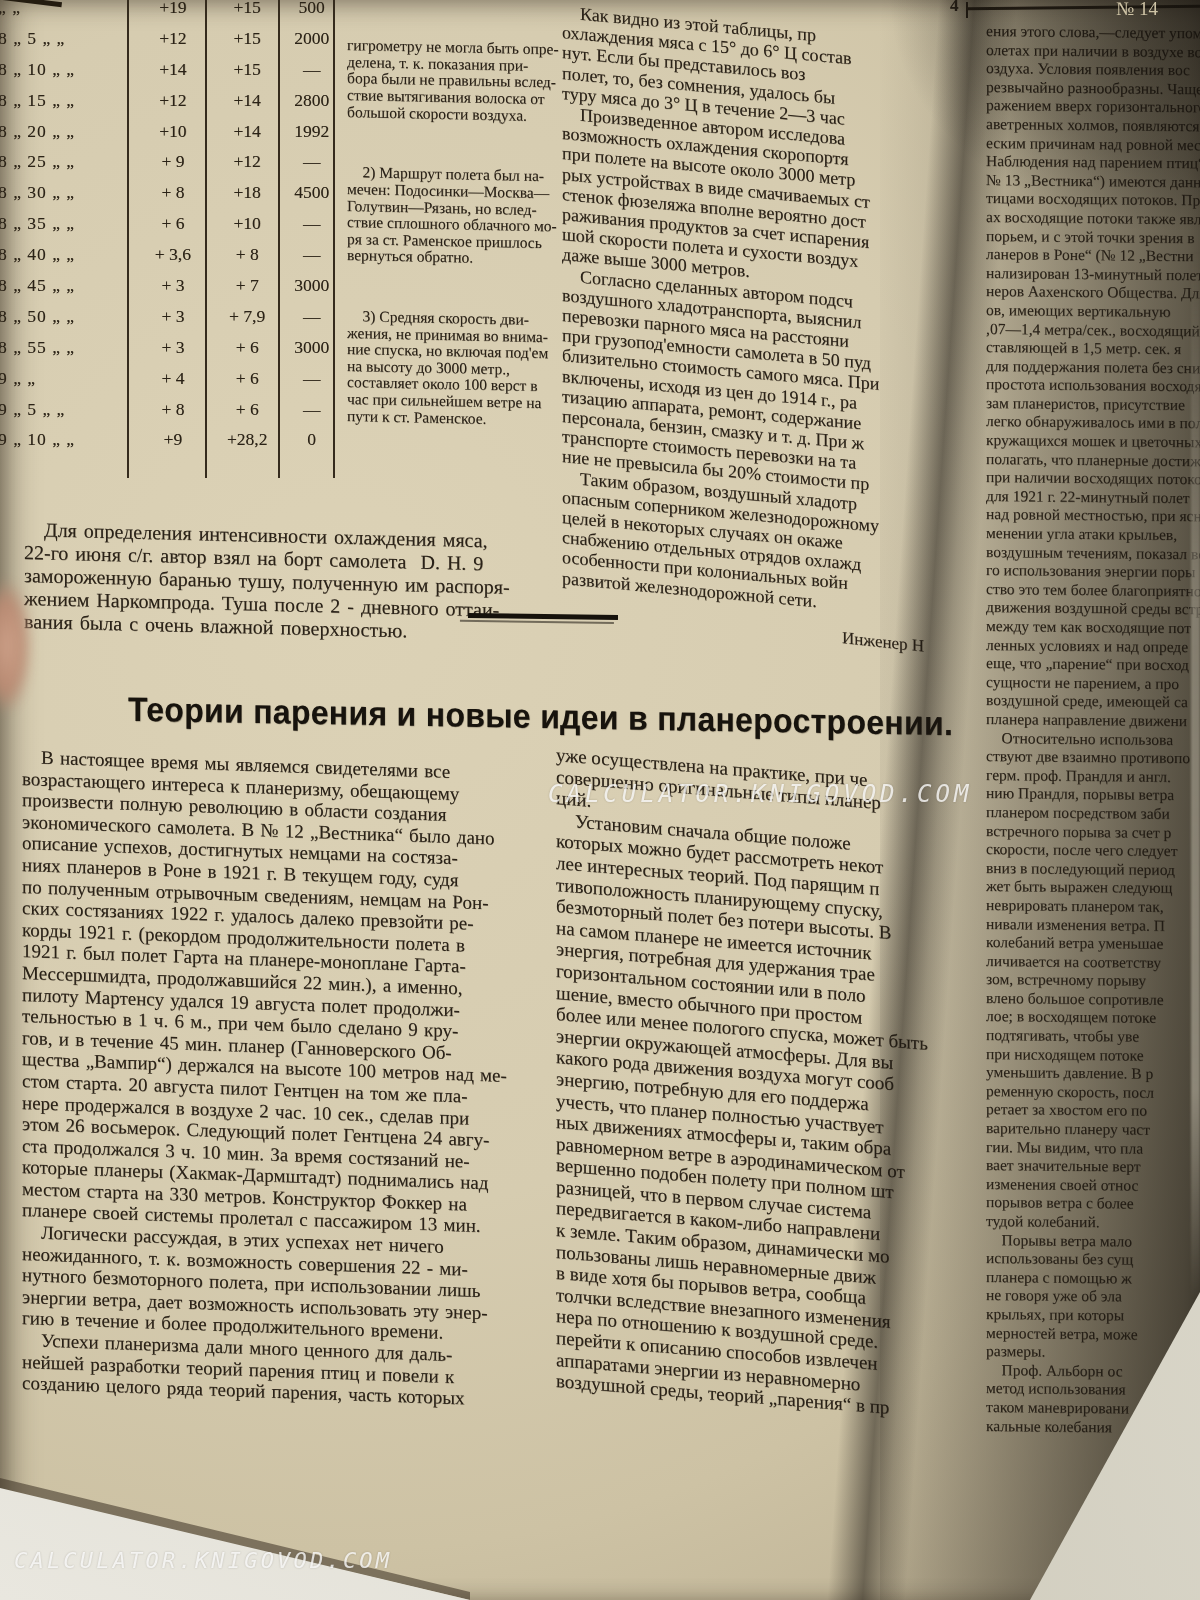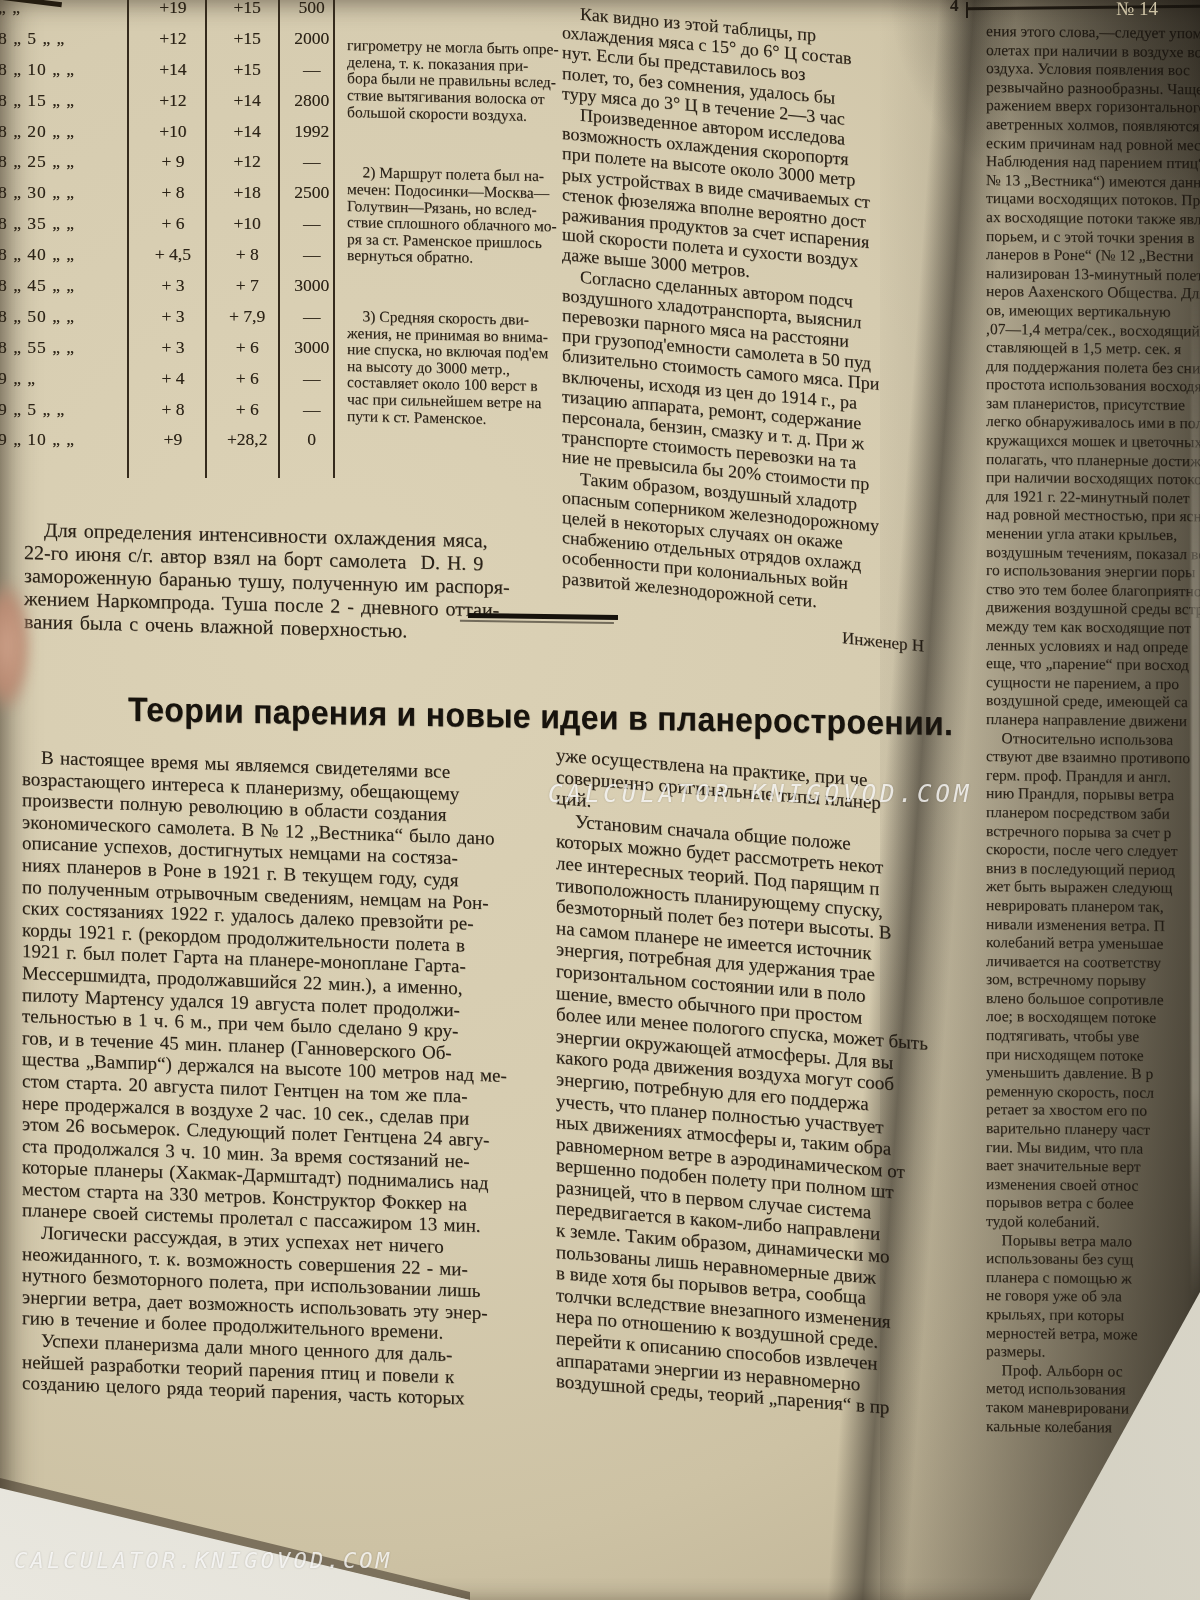--- a/index.html
+++ b/index.html
@@ -136,31 +136,31 @@
         <div class="t-row">
           <div class="t-cell c-time">8 „ 25 „  „</div>
           <div class="t-cell c-v1">+ 9</div>
           <div class="t-cell c-v2">+12</div>
           <div class="t-cell c-alt">—</div>
         </div>
         <div class="t-row">
           <div class="t-cell c-time">8 „ 30 „  „</div>
           <div class="t-cell c-v1">+ 8</div>
           <div class="t-cell c-v2">+18</div>
-          <div class="t-cell c-alt">2500</div>
+          <div class="t-cell c-alt">4500</div>
         </div>
         <div class="t-row">
           <div class="t-cell c-time">8 „ 35 „  „</div>
           <div class="t-cell c-v1">+ 6</div>
           <div class="t-cell c-v2">+10</div>
           <div class="t-cell c-alt">—</div>
         </div>
         <div class="t-row">
           <div class="t-cell c-time">8 „ 40 „  „</div>
-          <div class="t-cell c-v1">+ 4,5</div>
+          <div class="t-cell c-v1">+ 3,6</div>
           <div class="t-cell c-v2">+ 8</div>
           <div class="t-cell c-alt">—</div>
         </div>
         <div class="t-row">
           <div class="t-cell c-time">8 „ 45 „  „</div>
           <div class="t-cell c-v1">+ 3</div>
           <div class="t-cell c-v2">+ 7</div>
           <div class="t-cell c-alt">3000</div>
         </div>
         <div class="t-row">

